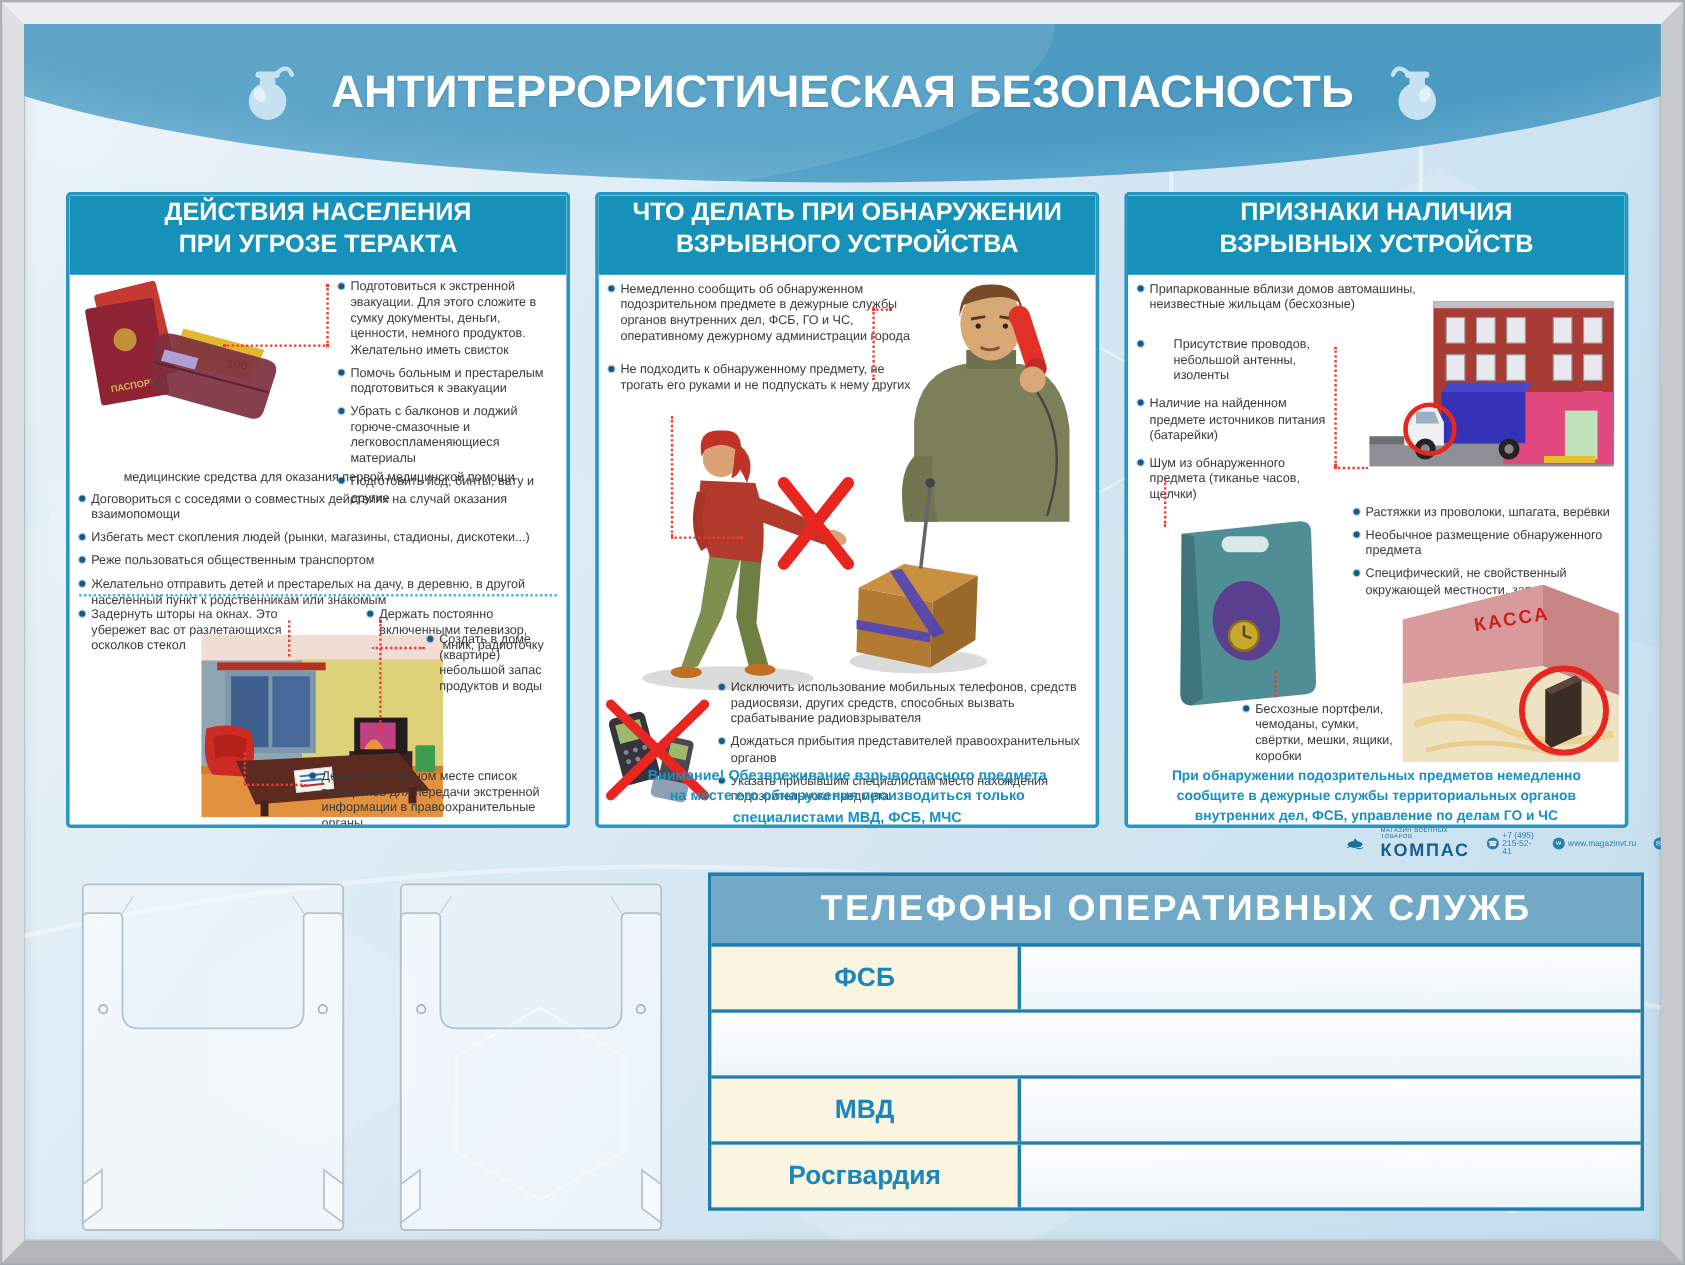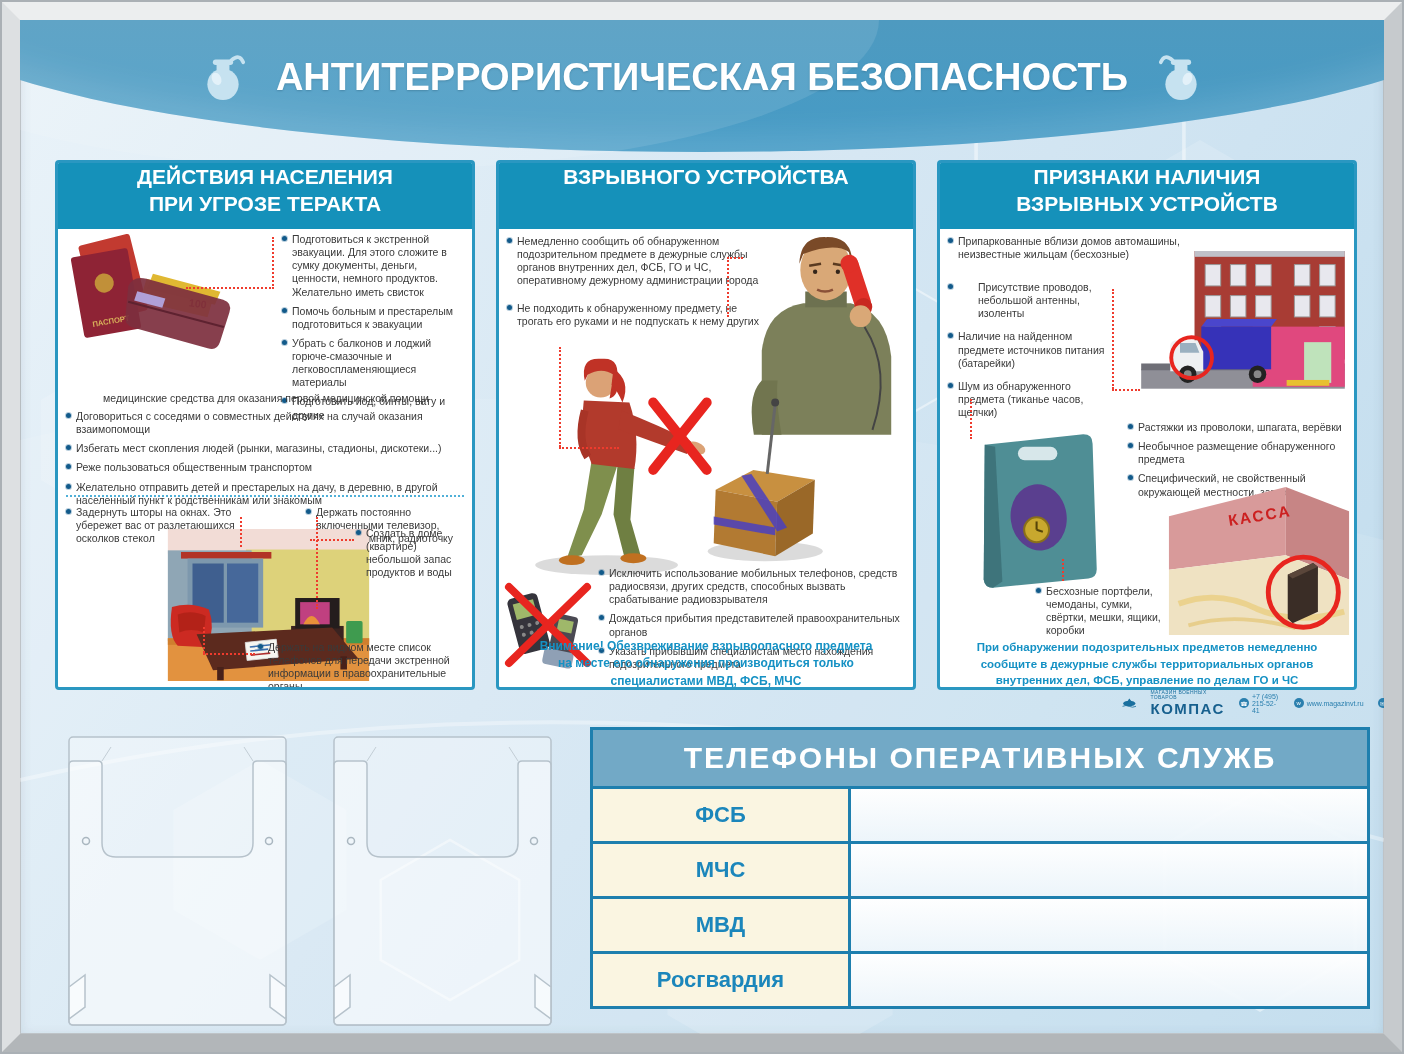--- a/index.html
+++ b/index.html
@@ -230,20 +230,21 @@
           <div class="ch" style="left:145px;top:424px;width:52px;"></div>
           <div class="b" style="left:200px;top:412px;width:205px;">
                 <span class="dot"></span>
                 <span>Держать на видном месте список телефонов для передачи экстренной информации в правоохранительные органы</span>
               </div>
         </div>
       </div>
 
       <div class="panel">
         <div class="panel-header">
+          <span>ЧТО ДЕЛАТЬ ПРИ ОБНАРУЖЕНИИ</span>
           <span>ВЗРЫВНОГО УСТРОЙСТВА</span>
         </div>
         <div class="panel-body">
           <div class="stack" style="left:8px;top:6px;width:252px;">
             <div class="b" style="margin-bottom:14px;">
                   <span class="dot"></span>
                   <span>Немедленно сообщить об обнаруженном подозрительном предмете в дежурные службы органов внутренних дел, ФСБ, ГО и ЧС, оперативному дежурному администрации города</span>
                 </div>
             <div class="b">
                   <span class="dot"></span>
@@ -499,21 +500,20 @@
       </div>
     </div>
 
     <div class="phone-table">
       <div class="pt-header">ТЕЛЕФОНЫ ОПЕРАТИВНЫХ СЛУЖБ</div>
       <div class="pt-row">
         <div class="pt-label">ФСБ</div>
         <div class="pt-value"></div>
       </div>
       <div class="pt-row">
-        <div class="pt-label">МЧС</div>
         <div class="pt-value"></div>
       </div>
       <div class="pt-row">
         <div class="pt-label">МВД</div>
         <div class="pt-value"></div>
       </div>
       <div class="pt-row">
         <div class="pt-label">Росгвардия</div>
         <div class="pt-value"></div>
       </div>

